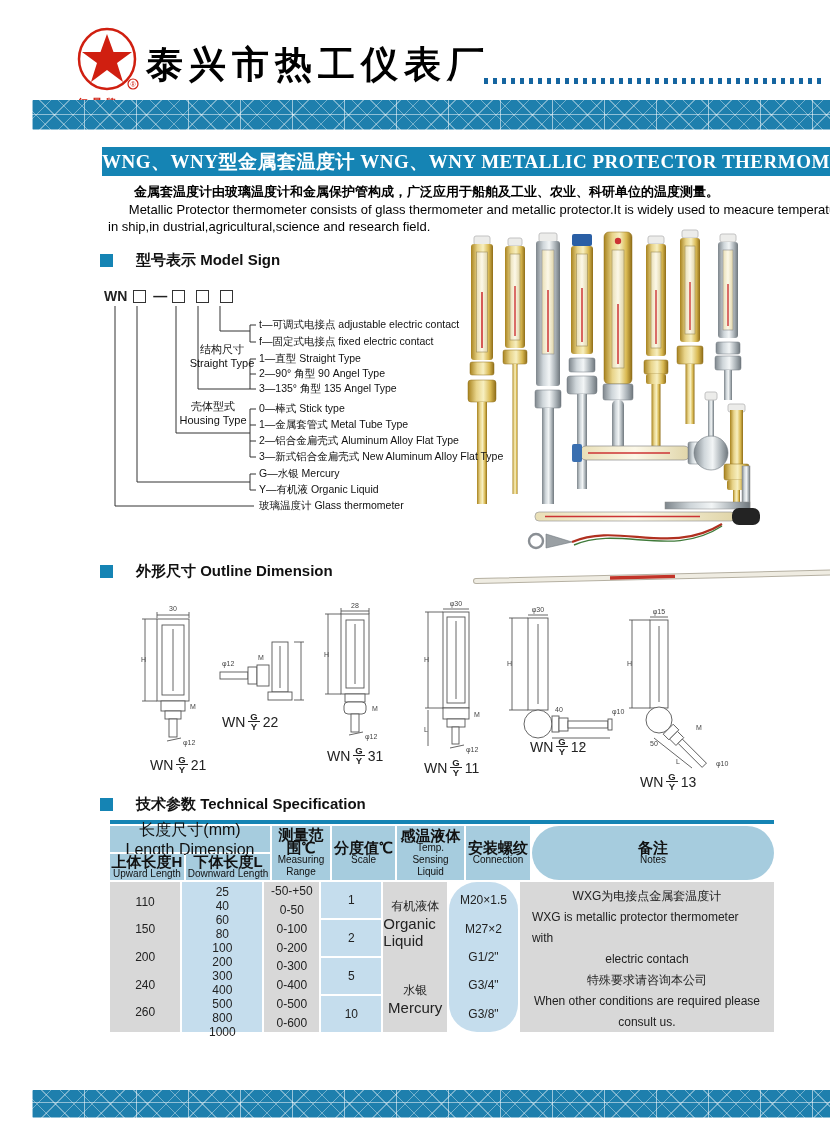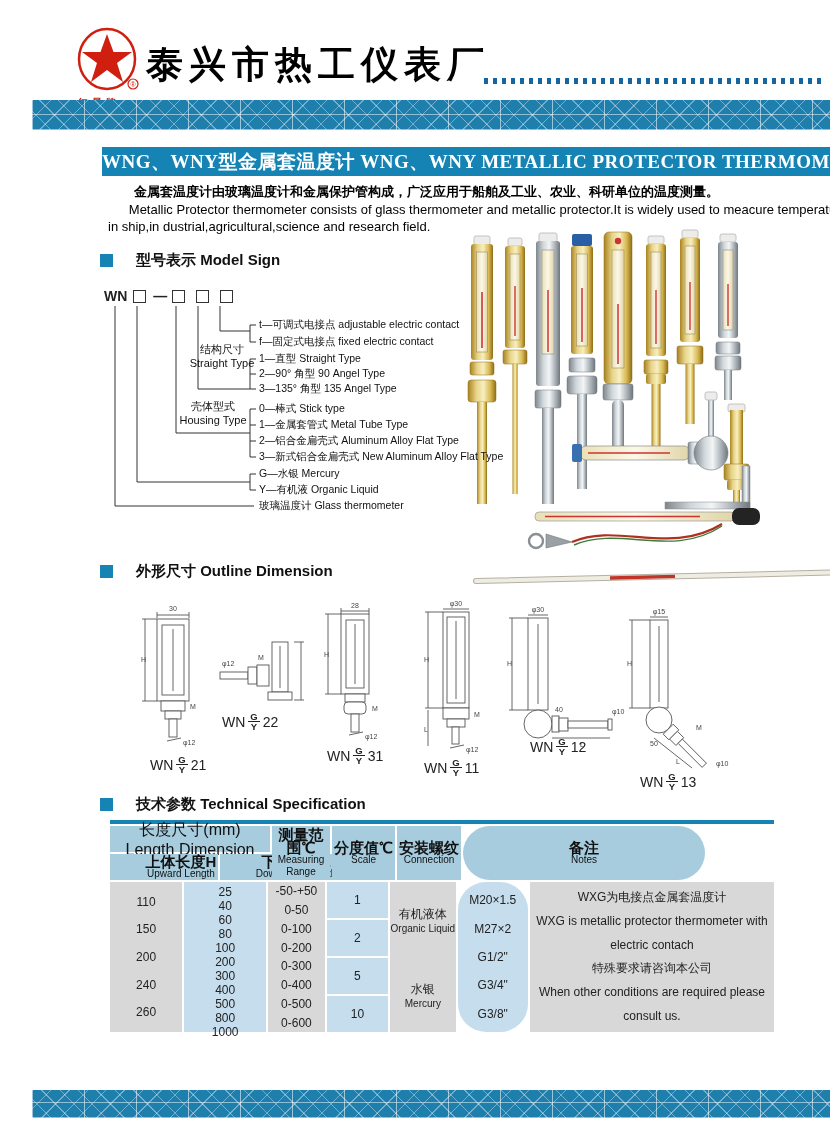--- a/index.html
+++ b/index.html
@@ -63,38 +63,38 @@
   .tbar{height:4px;background:#1584b4;margin-bottom:2px;}
   .thead,.h-sub{display:flex;gap:2px;}
   .thead{height:54px;}
   .hcell{background:#a6ccde;display:flex;flex-direction:column;align-items:center;
          justify-content:center;text-align:center;}
   .hcell .zh{font-size:15px;font-weight:bold;line-height:13px;}
   .hcell .en{font-size:10px;line-height:12px;}
   .c1{width:160px;background:transparent;display:flex;flex-direction:column;gap:2px;}
   .h-top{height:26px;background:#a6ccde;display:flex;flex-direction:column;align-items:center;justify-content:center;}
   .h-sub{flex:1;}
-  .h-sub .hcell{flex:none;padding-left:34px;}
+  .h-sub .hcell{flex:none;}
   .h-sub .u{width:74px;} .h-sub .d{width:84px;}
   .c2{width:58px;} .c3{width:63px;} .c4{width:67px;} .c5{width:64px;} .c6{width:242px;border-radius:29px;}
   .tbody{display:flex;gap:2px;height:150px;margin-top:2px;}
   .bcol{display:flex;flex-direction:column;align-items:center;font-size:12px;color:#222;}
   .gray{background:#d8d8d8;} .blue{background:#c5dded;}
   .b1{width:74px;justify-content:space-around;padding:6px 0;}
   .b2{width:84px;justify-content:space-between;padding:3px 0;}
   .grouped{width:58px;background:transparent;gap:0;}
   .grouped .grp{flex:1;width:100%;display:flex;flex-direction:column;align-items:center;
                 justify-content:space-around;}
   .grouped2{width:63px;background:transparent;gap:2px;}
   .grouped2 .grp{flex:1;width:100%;display:flex;align-items:center;justify-content:center;}
   .b4{width:67px;justify-content:space-around;}
   .b4 .liq{display:flex;flex-direction:column;align-items:center;}
-  .b4 .liq .en{font-size:10px;}
+  .b4 .liq .en{font-size:15px;}
   .b5{width:64px;justify-content:space-around;padding:4px 4px;border-radius:28px;}
-  .b6{width:242px;justify-content:space-around;padding:4px 4px;}
+  .b6{width:242px;justify-content:space-around;padding:4px 12px;}
   .b6 span{line-height:21px;}
 </style>
 </head>
 <body>
 
 <div class="page">
 
   <svg class="abs" style="left:44px;top:26px" width="66" height="68" viewBox="0 0 66 68">
     <ellipse cx="31" cy="33" rx="28" ry="30" fill="none" stroke="#d01f10" stroke-width="2.5"></ellipse>
     <path d="M31 8 L37.5 26 L56 26 L41 37 L47 56 L31 44 L15 56 L21 37 L6 26 L24.5 26 Z" fill="#d01f10"></path>
@@ -481,20 +481,26 @@
       </div>
       <div class="hcell c2">
         <span class="zh">测量范围℃</span>
         <span class="en">Measuring</span>
         <span class="en">Range</span>
       </div>
       <div class="hcell c3">
         <span class="zh">分度值℃</span>
         <span class="en">Scale</span>
       </div>
+      <div class="hcell c4">
+        <span class="zh">感温液体</span>
+        <span class="en">Temp.</span>
+        <span class="en">Sensing</span>
+        <span class="en">Liquid</span>
+      </div>
       <div class="hcell c5">
         <span class="zh">安装螺纹</span>
         <span class="en">Connection</span>
       </div>
       <div class="hcell c6">
         <span class="zh">备注</span>
         <span class="en">Notes</span>
       </div>
     </div>
     <div class="tbody">

